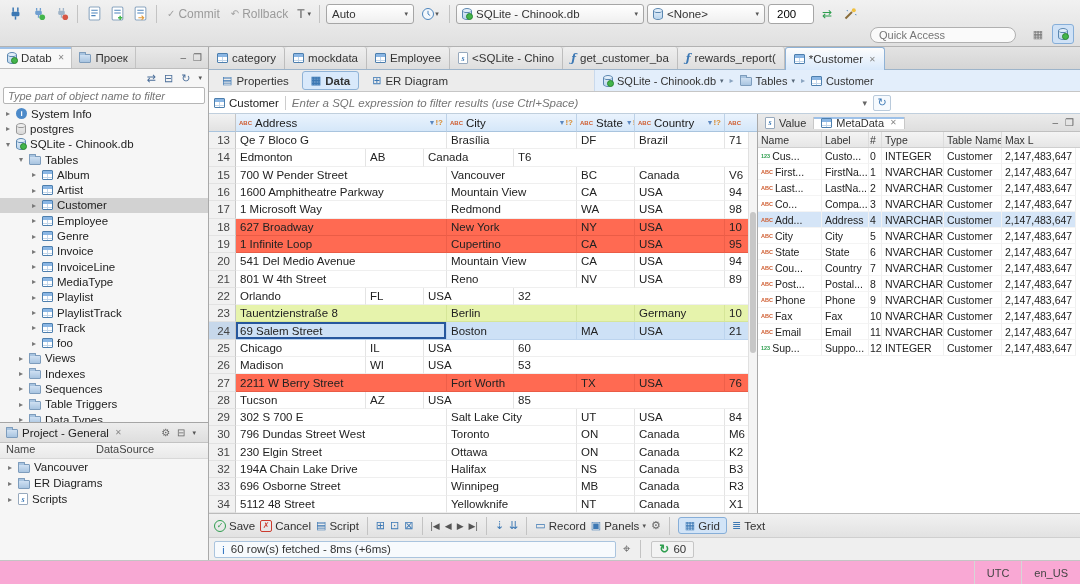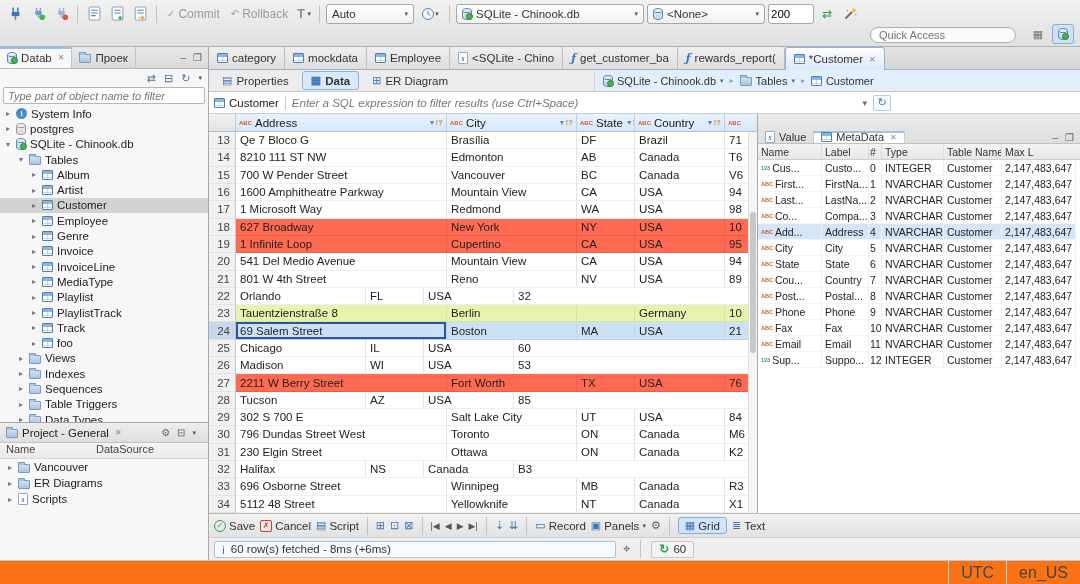--- a/index.html
+++ b/index.html
@@ -9,21 +9,21 @@
 
 #header{position:absolute;top:0;left:0;right:0;height:47px;background:linear-gradient(#f1f1f1,#e0e0e0);border-bottom:1px solid #b2b2b2}
 .tb{display:flex;align-items:center;height:27px;padding:2px 5px;gap:3px}
 .tbi{width:20px;height:20px;display:flex;align-items:center;justify-content:center;border-radius:3px;flex:none;color:#3c78b4}
 .tbtn{display:flex;align-items:center;gap:3px;padding:0 4px;height:22px;color:#9b9b9b;flex:none}
 .cic{color:#a2a2a2;font-size:10px}
 .txT{color:#8d8d8d;font-size:12px;font-weight:bold}
 .vsep{width:1px;height:18px;background:#c3c3c3;margin:0 3px;flex:none}
 .combo{display:flex;align-items:center;gap:4px;height:20px;border:1px solid #a6a6a6;border-radius:3px;background:linear-gradient(#ffffff,#efefef);padding:0 5px;font-size:11.5px;color:#333;flex:none;overflow:hidden;white-space:nowrap}
 .combo .car{margin-left:auto;font-size:7px;color:#555}
-.num-input{width:46px;height:20px;border:1px solid #a6a6a6;border-radius:3px;padding:0 2px;font:11.5px "Liberation Sans",sans-serif;background:#fff;flex:none}
+.num-input{width:46px;height:20px;border:1px solid #a6a6a6;border-radius:3px;padding:0 8px;font:11.5px "Liberation Sans",sans-serif;background:#fff;flex:none}
 .caret{font-size:7px;color:#555}
 .qa-input{position:absolute;top:27px;right:64px;width:146px;height:16px;border:1px solid #b0b0b0;border-radius:8px;background:#fafafa;font:11px "Liberation Sans",sans-serif;padding:0 8px;color:#888}
 .persp{position:absolute;top:24px;right:6px;display:flex;gap:3px}
 .pi{width:22px;height:20px;display:flex;align-items:center;justify-content:center;border-radius:3px;color:#666}
 .pi.active{background:#d0e2f6;border:1px solid #86aed8}
 
 
 .ti-db{width:10px;height:12px;background:linear-gradient(#eaf3fc,#b9d4ec);border:1px solid #5b87b0;border-radius:5px/3px;position:relative;flex:none}
 .ti-db::before{content:"";position:absolute;top:0;left:0;right:0;height:3px;border-bottom:1px solid #5b87b0;border-radius:50%}
 .ti-db.connected::after{content:"";position:absolute;right:-2px;bottom:-1px;width:5px;height:5px;border-radius:50%;background:#43b54b;border:1px solid #2c8532}
@@ -98,21 +98,21 @@
 .grow.red .cell:not(.rn){background:#ff6a52;border-bottom-color:#ea5c46;border-right-color:#ef5f49}
 .grow.green .cell:not(.rn){background:#e6f3ac;border-bottom-color:#d6e698;border-right-color:#d6e698}
 .grow.sel .cell:not(.rn){background:#cde1f6;border-bottom-color:#bcd4ee;border-right-color:#bcd4ee}
 .grow.sel .cell.rn{background:#c7d8eb}
 .cell.focus{box-shadow:inset 0 0 0 2px #26579d;background:#ddebfa}
 #vscroll{position:absolute;right:0;top:18px;bottom:0;width:9px;background:#f4f4f4;border-left:1px solid #e0e0e0}
 #vthumb{position:absolute;left:1px;right:1px;top:21%;height:37%;background:#c7c7c7;border-radius:4px}
 
 
 #rpanel{width:322px;flex:none;display:flex;flex-direction:column;background:#fff}
-#rtabs{display:flex;align-items:flex-end;height:30px;background:linear-gradient(#ebebeb,#dedede);border-bottom:1px solid #c0c0c0}
+#rtabs{display:flex;align-items:center;height:18px;background:linear-gradient(#ebebeb,#dedede);border-bottom:1px solid #c0c0c0}
 .rtab{display:flex;align-items:center;gap:4px;padding:0 7px;font-size:11px;color:#333;border-right:1px solid #c8c8c8;white-space:nowrap}
 .rtab.active{background:#fff;box-shadow:inset 0 2px 0 #9ec1e8}
 #meta-header{display:flex;height:16px;background:linear-gradient(#f4f4f4,#e6e6e6);border-bottom:1px solid #cfcfcf;font-size:10.5px;color:#333}
 .mh{padding:0 3px;border-right:1px solid #dcdcdc;overflow:hidden;white-space:nowrap;display:flex;align-items:center;flex:none}
 .m-name{width:64px}.m-label{width:47px}.m-ord{width:13px;padding:0 1px}.m-type{width:62px}.m-table{width:58px}.m-max{flex:1;border-right:none}
 .mrow{display:flex;height:16px;font-size:10.5px}
 .mc{padding:0 3px;border-right:1px solid #f0f0f0;border-bottom:1px solid #f4f4f4;overflow:hidden;white-space:nowrap;display:flex;align-items:center;gap:2px;flex:none}
 .mc.m-ord{padding:0 1px}
 .mrow.sel .mc{background:#d5e5f7}
 .mtype-icon{font-size:5.5px;font-weight:bold;flex:none}
@@ -125,21 +125,21 @@
 .ric.cross{color:#cc3b2e;border:1px solid #cc3b2e;border-radius:2px;width:12px;height:12px;line-height:10px;text-align:center;font-size:8px;flex:none}
 .nav{color:#555;font-size:9px}
 .rbtn.grid-active{background:#d2e4f7;border:1px solid #86aed8;border-radius:3px;padding:1px 6px}
 #statusrow{height:23px;display:flex;align-items:center;background:#efefef;border-top:1px solid #cfcfcf;padding:0 5px;gap:7px;font-size:11.5px;color:#333}
 .fetchbox{display:flex;align-items:center;gap:6px;border:1px solid #aac4de;background:#f7fafd;height:17px;padding:0 7px;border-radius:2px;width:402px;white-space:nowrap;overflow:hidden}
 .ii{color:#2a6fbd;font-size:11px}
 .tgt{color:#666;font-size:13px}
 .refbox{display:flex;align-items:center;gap:4px;border:1px solid #c6c6c6;height:17px;padding:0 7px;border-radius:2px;background:#f3f3f3}
 .refbox .r{color:#2f9e4f;font-weight:bold;font-size:12px}
 
-#statusbar{position:absolute;left:0;right:0;bottom:0;height:24px;background:#f97316;border-top:1px solid #c4c4c4;display:flex;align-items:flex-start;justify-content:flex-end;font-size:16px;color:#444}
+#statusbar{position:absolute;left:0;right:0;bottom:0;height:24px;background:#f9a8d4;border-top:1px solid #c4c4c4;display:flex;align-items:flex-start;justify-content:flex-end;font-size:11px;color:#444}
 .sbitem{padding:0 12px;border-left:1px solid #d6d6d6;height:100%;display:flex;align-items:center}
 </style>
 </head>
 <body>
 
 <div id="win">
 
   <div id="header">
     <div class="tb">
       <span class="tbi">
@@ -527,21 +527,20 @@
             <div class="grow">
               <div class="cell rn">13</div>
               <div class="cell c-addr">Qe 7 Bloco G</div>
               <div class="cell c-city">Brasília</div>
               <div class="cell c-state">DF</div>
               <div class="cell c-country">Brazil</div>
               <div class="cell c-extra">71</div>
             </div>
             <div class="grow">
               <div class="cell rn">14</div>
-              <div class="cell c-addr">8210 111 ST NW</div>
               <div class="cell c-city">Edm​onton</div>
               <div class="cell c-state">AB</div>
               <div class="cell c-country">Canada</div>
               <div class="cell c-extra">T6</div>
             </div>
             <div class="grow">
               <div class="cell rn">15</div>
               <div class="cell c-addr">700 W Pender Street</div>
               <div class="cell c-city">Vancouver</div>
               <div class="cell c-state">BC</div>
@@ -667,20 +666,21 @@
             <div class="grow">
               <div class="cell rn">31</div>
               <div class="cell c-addr">230 Elgin Street</div>
               <div class="cell c-city">Ottawa</div>
               <div class="cell c-state">ON</div>
               <div class="cell c-country">Canada</div>
               <div class="cell c-extra">K2</div>
             </div>
             <div class="grow">
               <div class="cell rn">32</div>
+              <div class="cell c-addr">194A Chain Lake Drive</div>
               <div class="cell c-city">Halifax</div>
               <div class="cell c-state">NS</div>
               <div class="cell c-country">Canada</div>
               <div class="cell c-extra">B3</div>
             </div>
             <div class="grow">
               <div class="cell rn">33</div>
               <div class="cell c-addr">696 Osborne Street</div>
               <div class="cell c-city">Winnipeg</div>
               <div class="cell c-state">MB</div>

